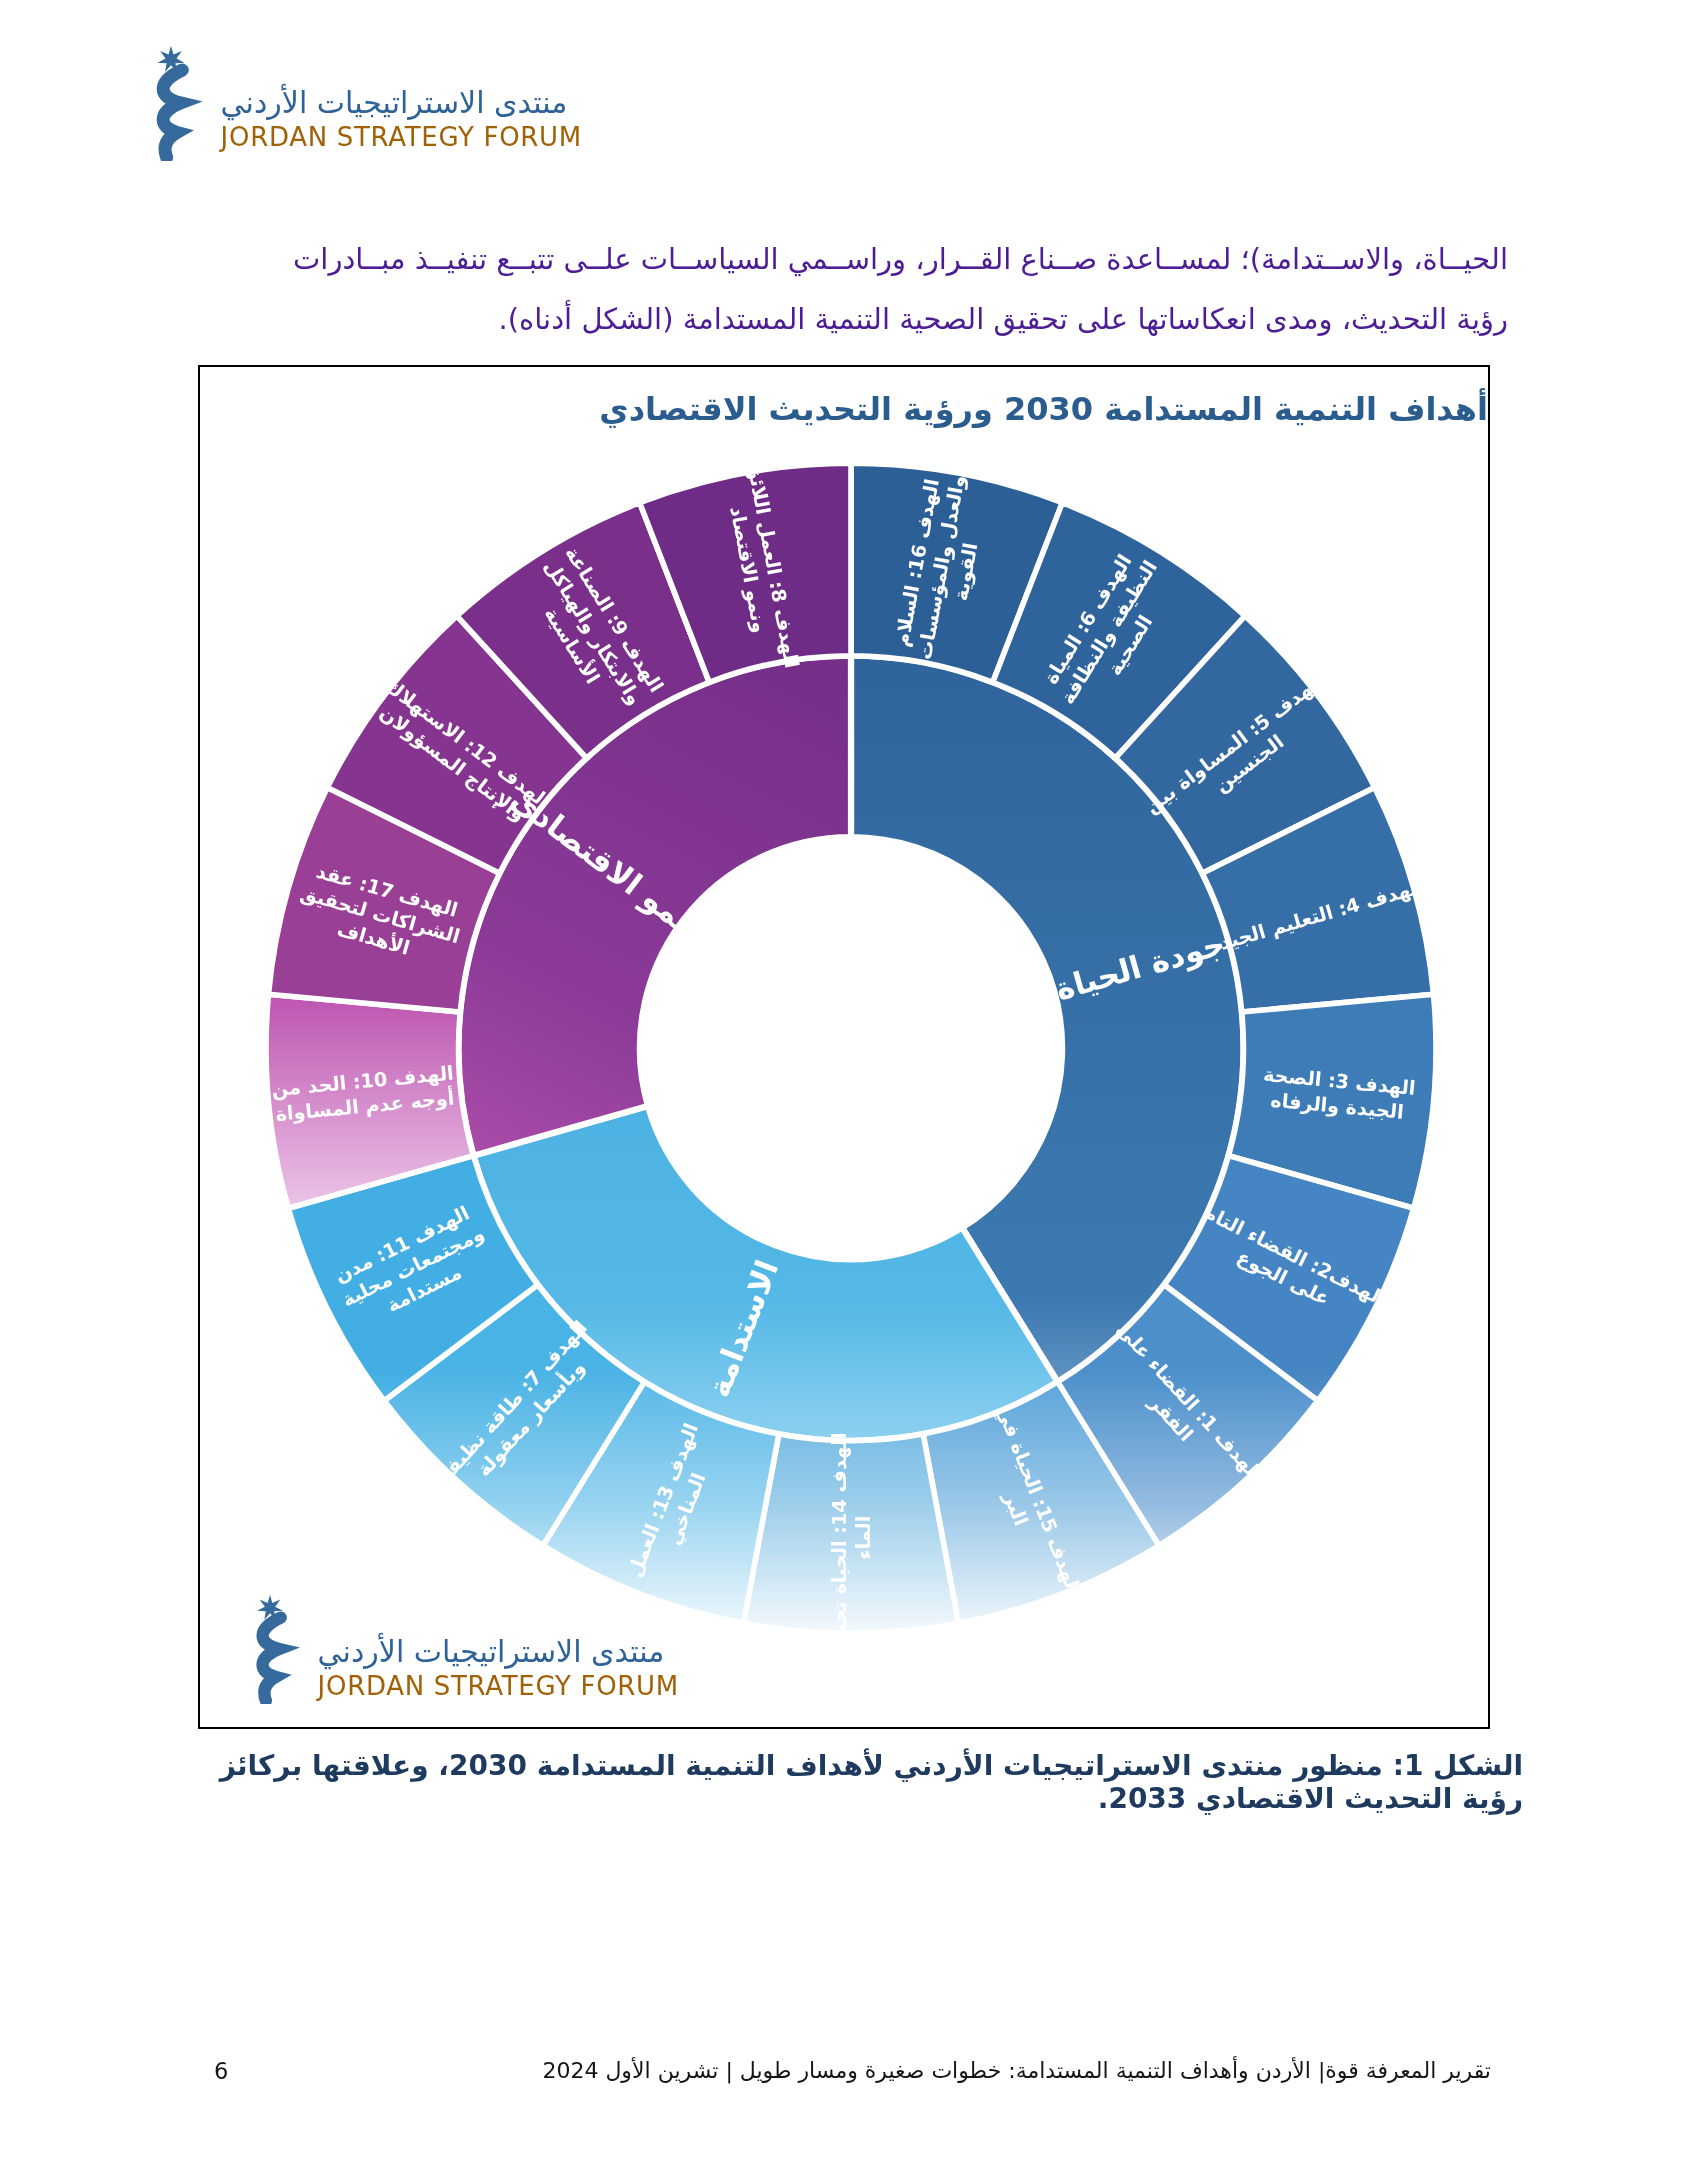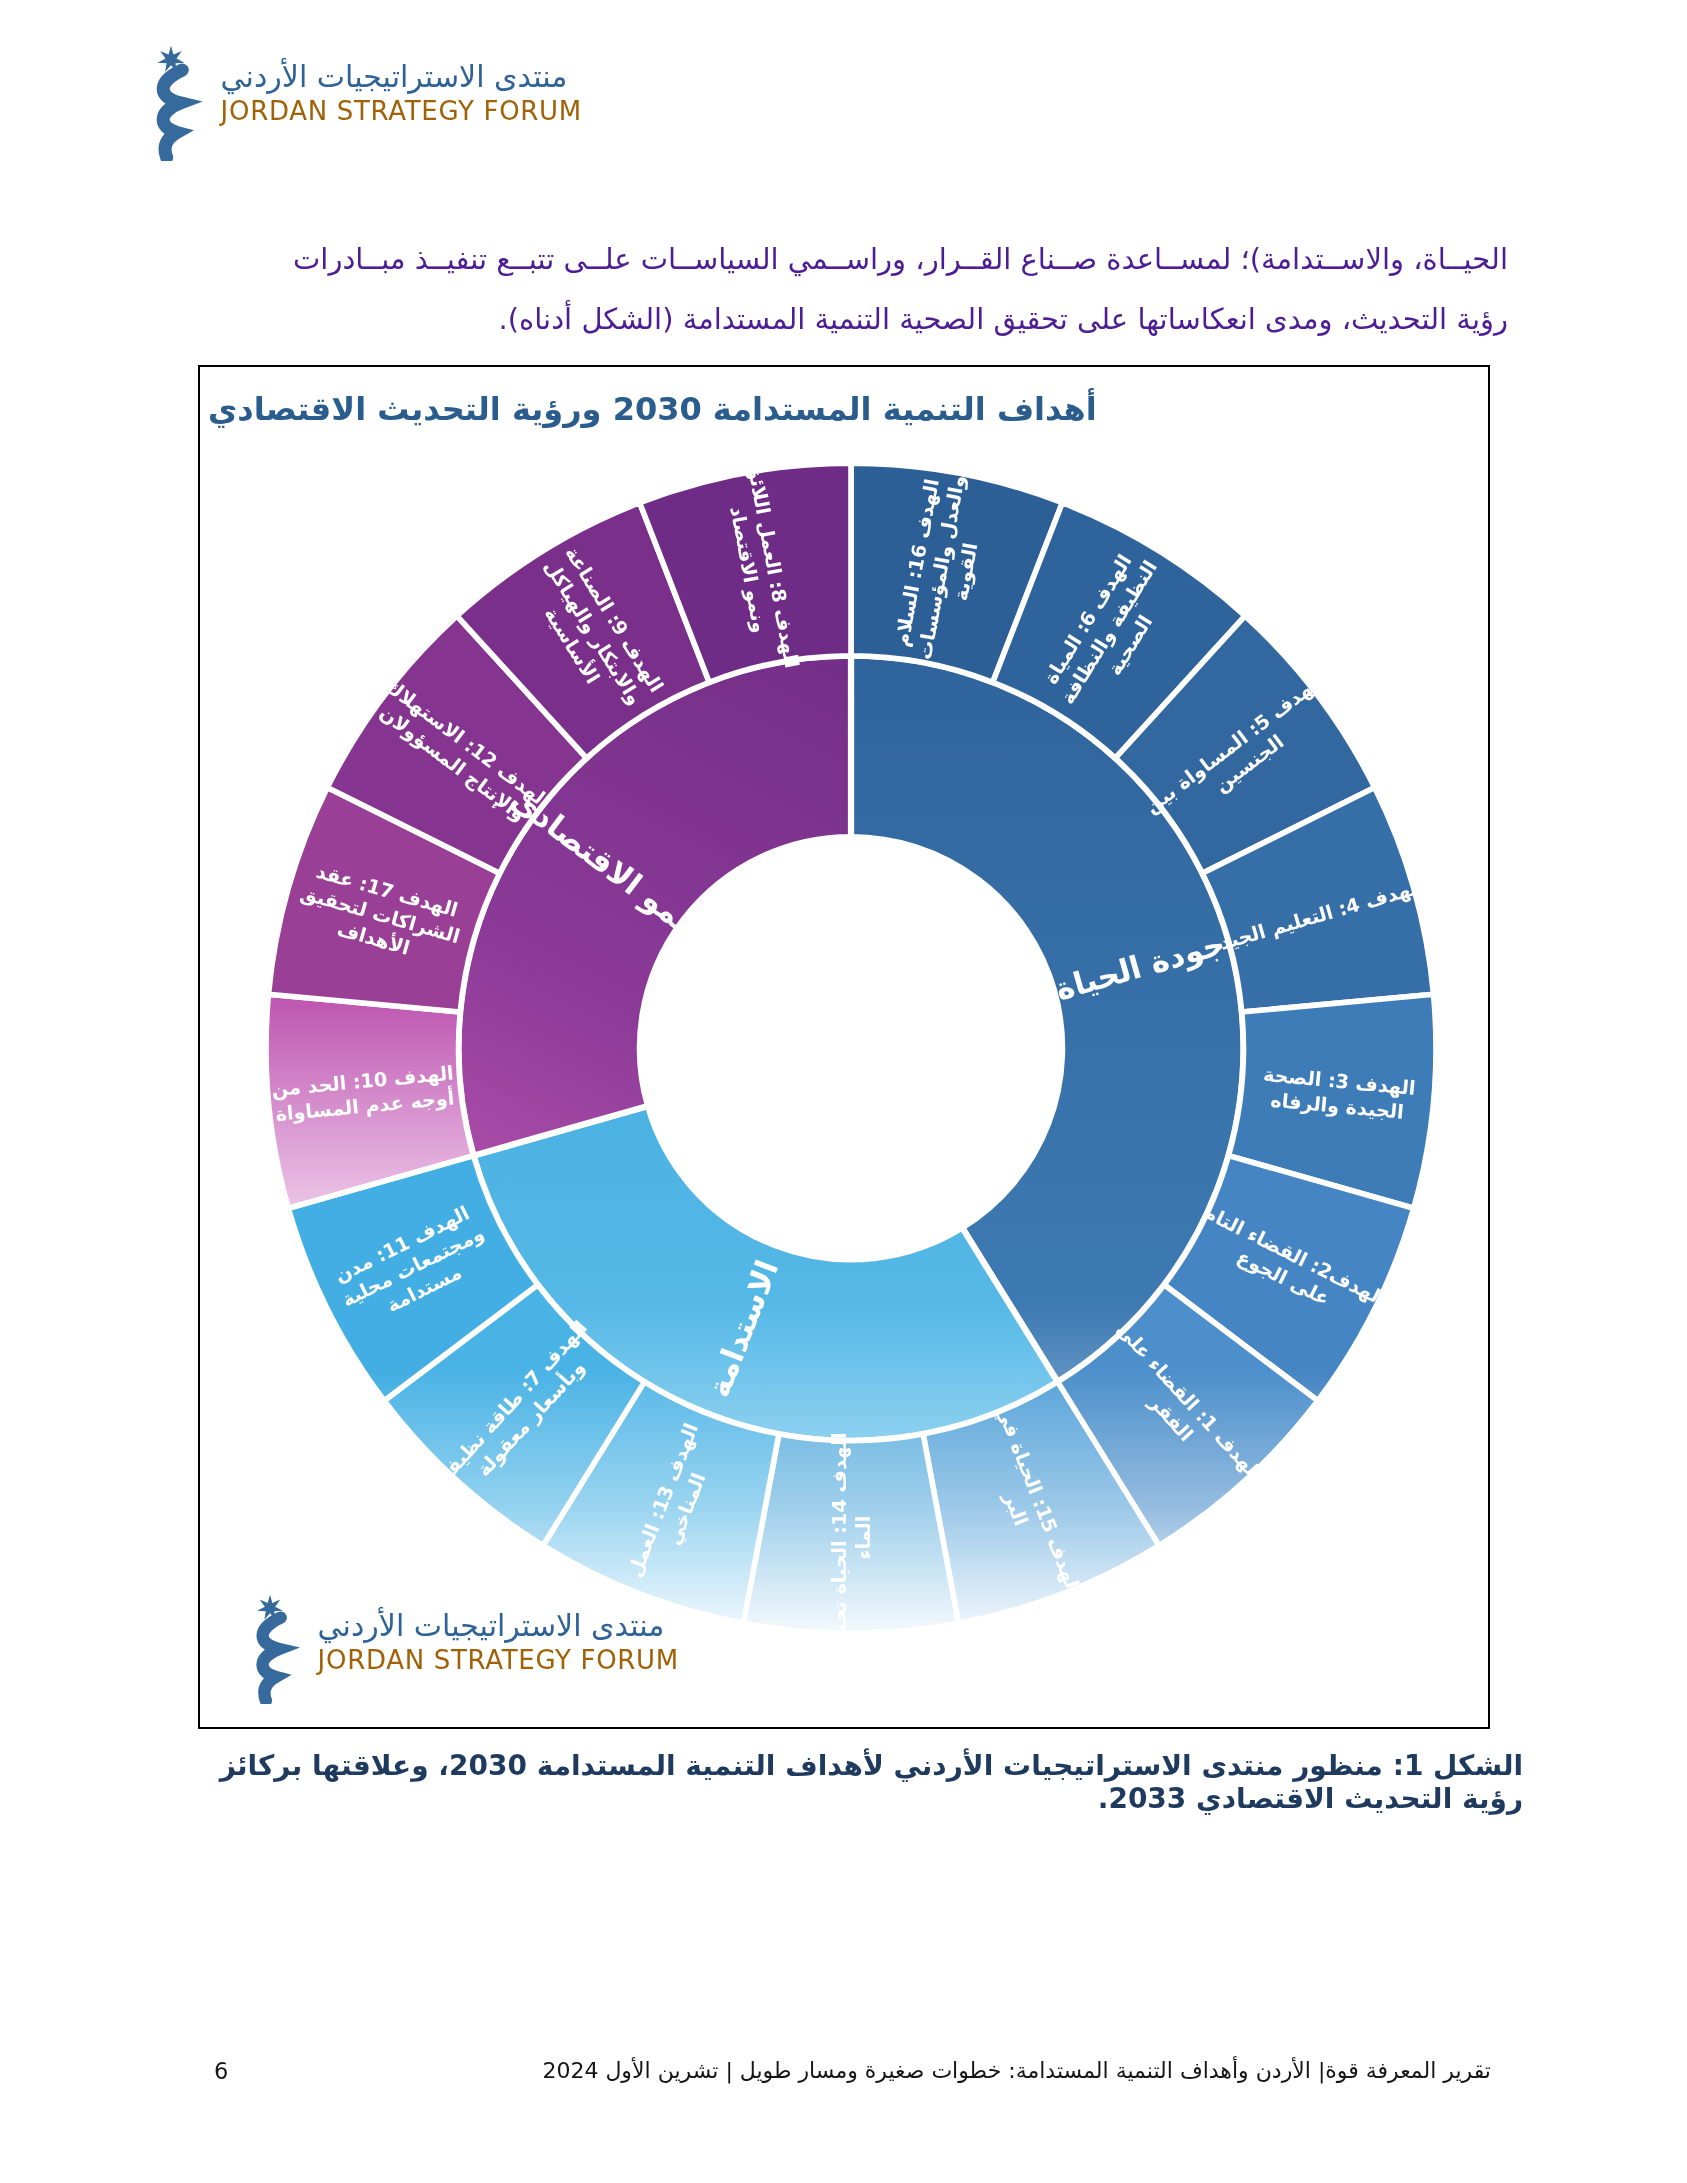--- a/index.html
+++ b/index.html
@@ -6,39 +6,39 @@
   body{
     position:relative;
     width:1687px;height:2183px;
     background:#ffffff;
     font-family:"DejaVu Sans", sans-serif;
     overflow:hidden;
   }
   
   .logo{position:absolute;display:flex;align-items:flex-start;gap:10.6px;}
   .logo svg{flex:0 0 auto;display:block;}
-  .logo .txt{display:flex;flex-direction:column;margin-top:14px;}
+  .logo .txt{display:flex;flex-direction:column;margin-top:40px;}
   .logo .ar{color:#2f6398;font-size:30px;line-height:1.25;white-space:nowrap;}
   .logo .en{color:#a16207;font-size:26px;letter-spacing:0.7px;line-height:1.2;white-space:nowrap;font-weight:500;}
   #header-logo{left:132px;top:44px;}
   #figure-logo{left:233px;top:1593px;}
   
   .para{
     position:absolute;left:165px;right:179px;top:230px;
     direction:rtl;text-align:right;
     font-size:29px;line-height:2.06;color:#4c1d95;font-weight:500;
   }
   
   .figure{
     position:absolute;left:198px;top:365px;width:1292px;height:1364px;
     border:2.6px solid #000;background:#fff;box-sizing:border-box;
   }
   .fig-title{
-    position:absolute;left:8px;right:0;top:22.5px;
-    direction:rtl;text-align:left;
+    position:absolute;left:14px;right:0;top:22.5px;
+    direction:rtl;text-align:right;
     font-size:32px;font-weight:bold;color:#2b5c8e;
   }
   #sunburst{position:absolute;left:30px;top:54px;width:1242px;height:1242px;}
   #sunburst text{font-family:"DejaVu Sans", sans-serif;}
   
   .caption{
     position:absolute;right:164px;left:165px;top:1749px;
     direction:rtl;text-align:right;
     font-size:28px;color:#1e3a5f;font-weight:700;
   }

